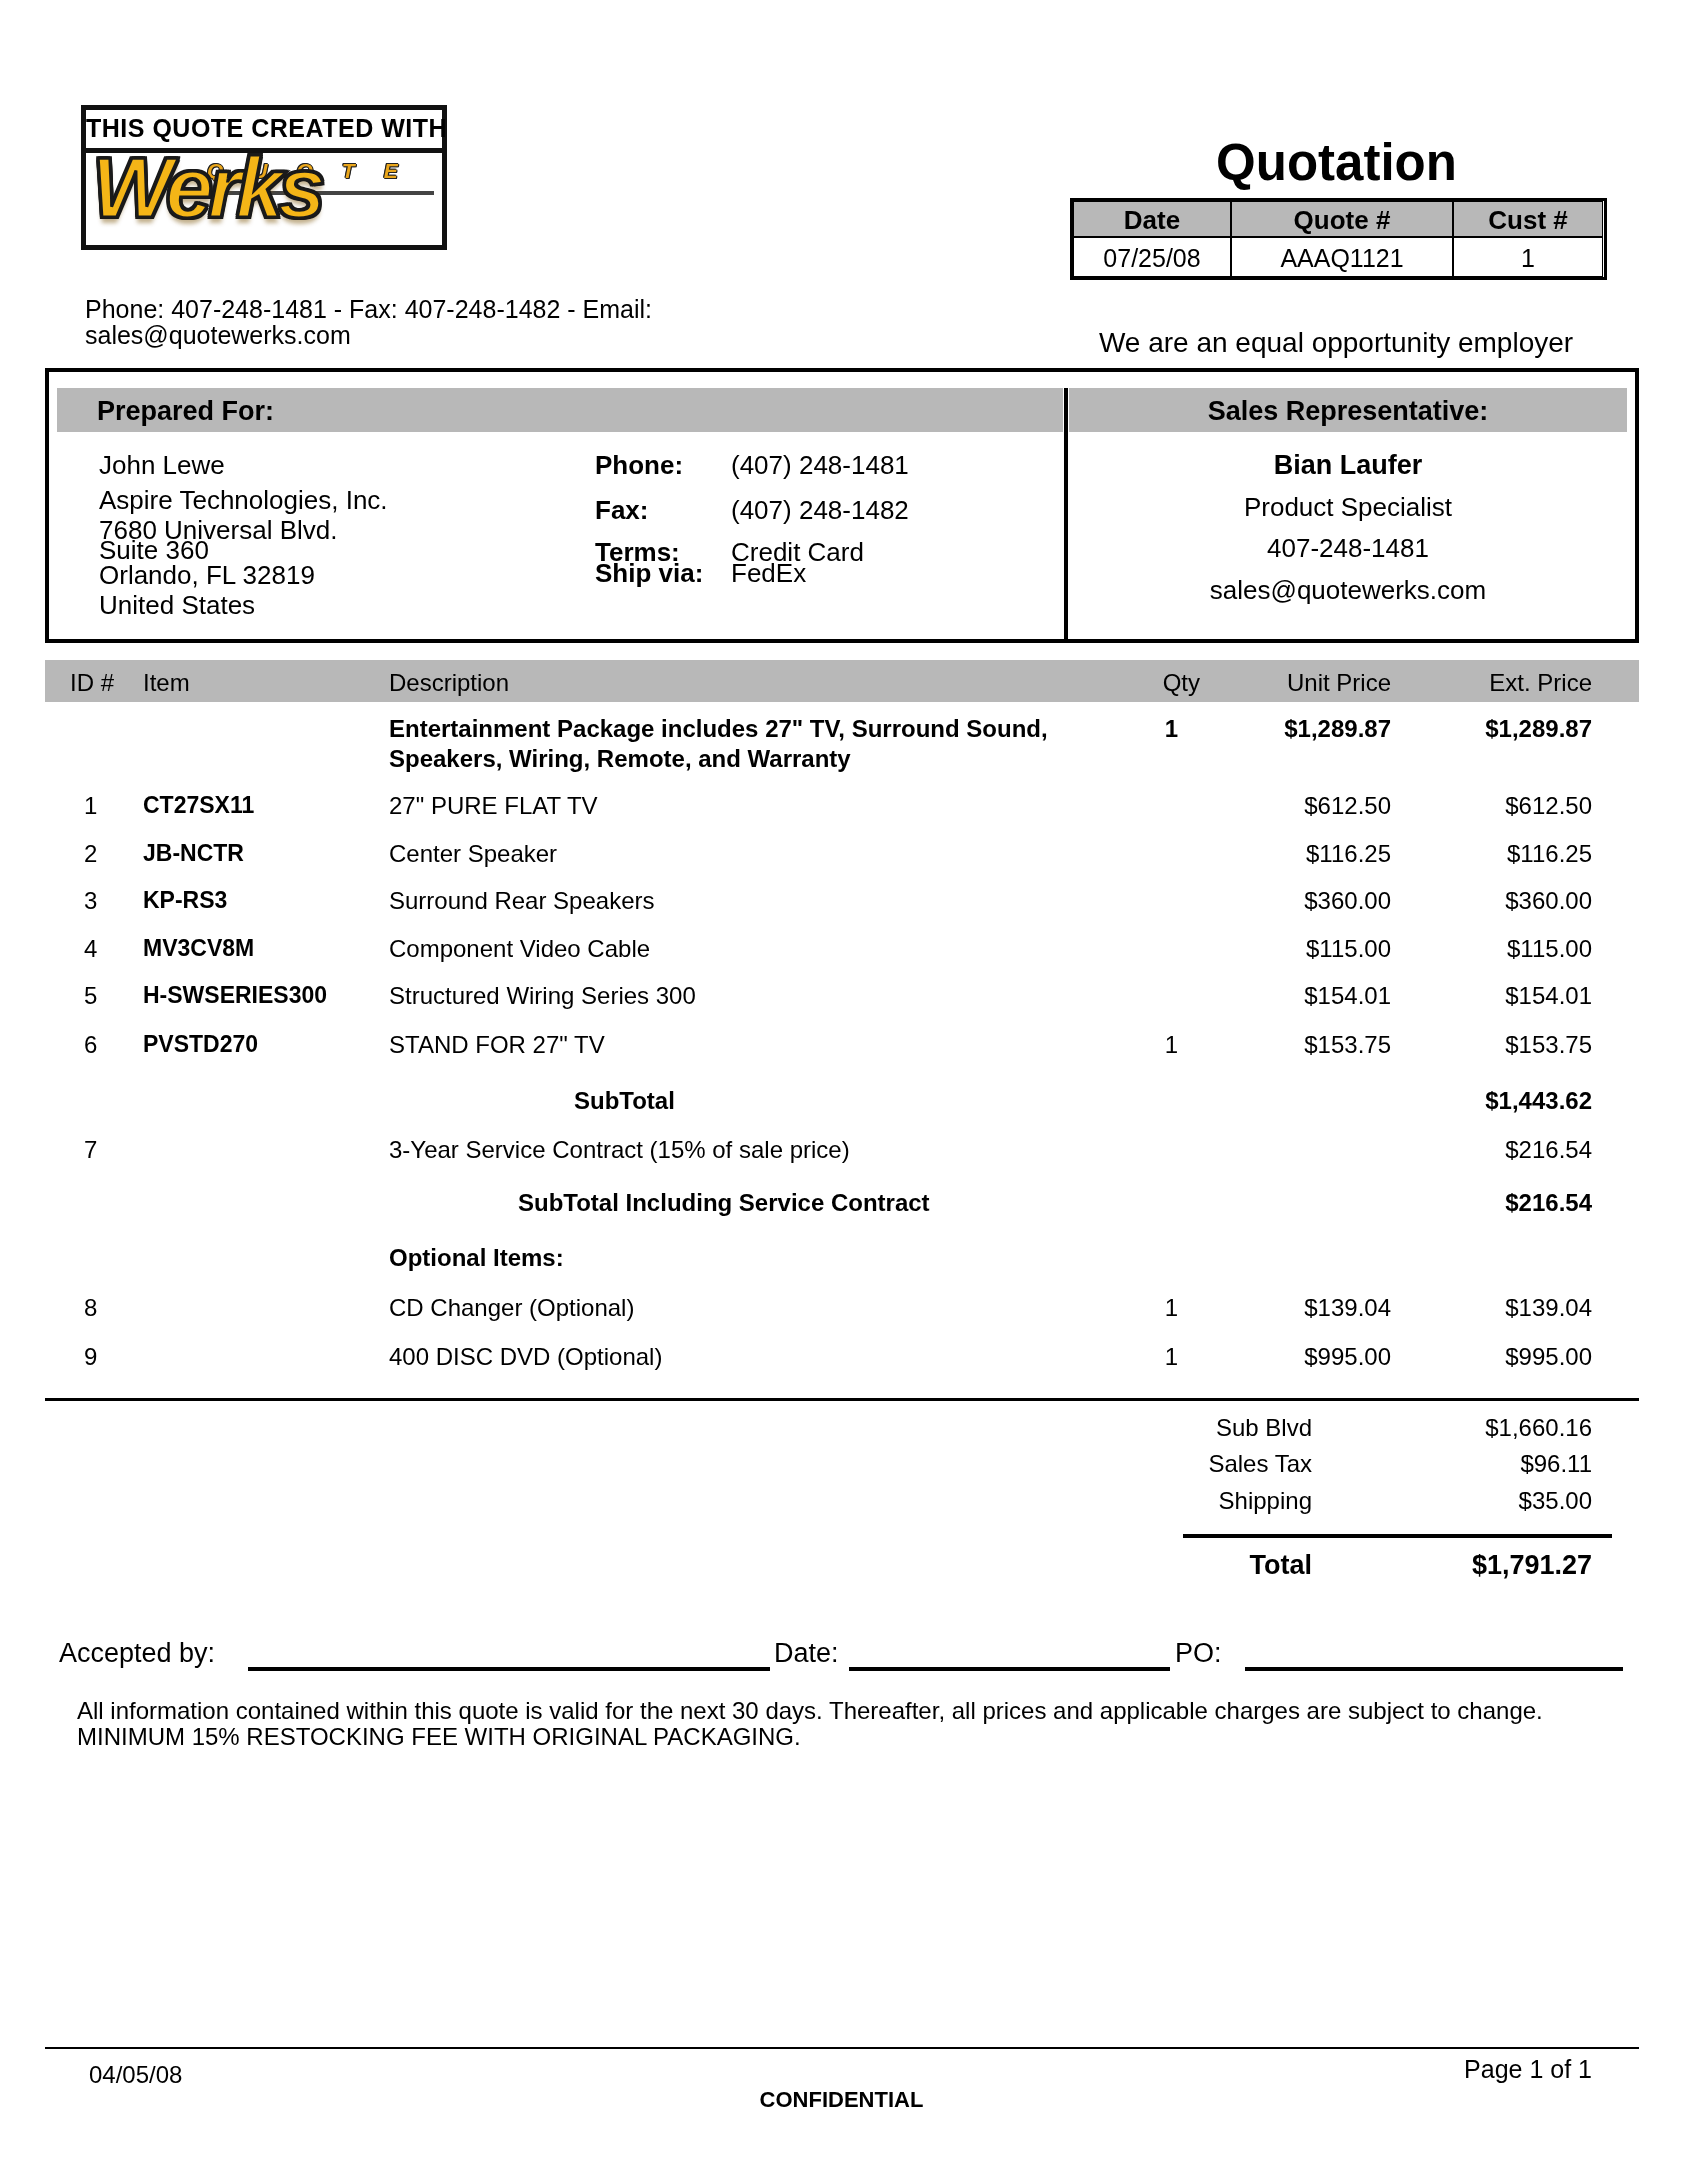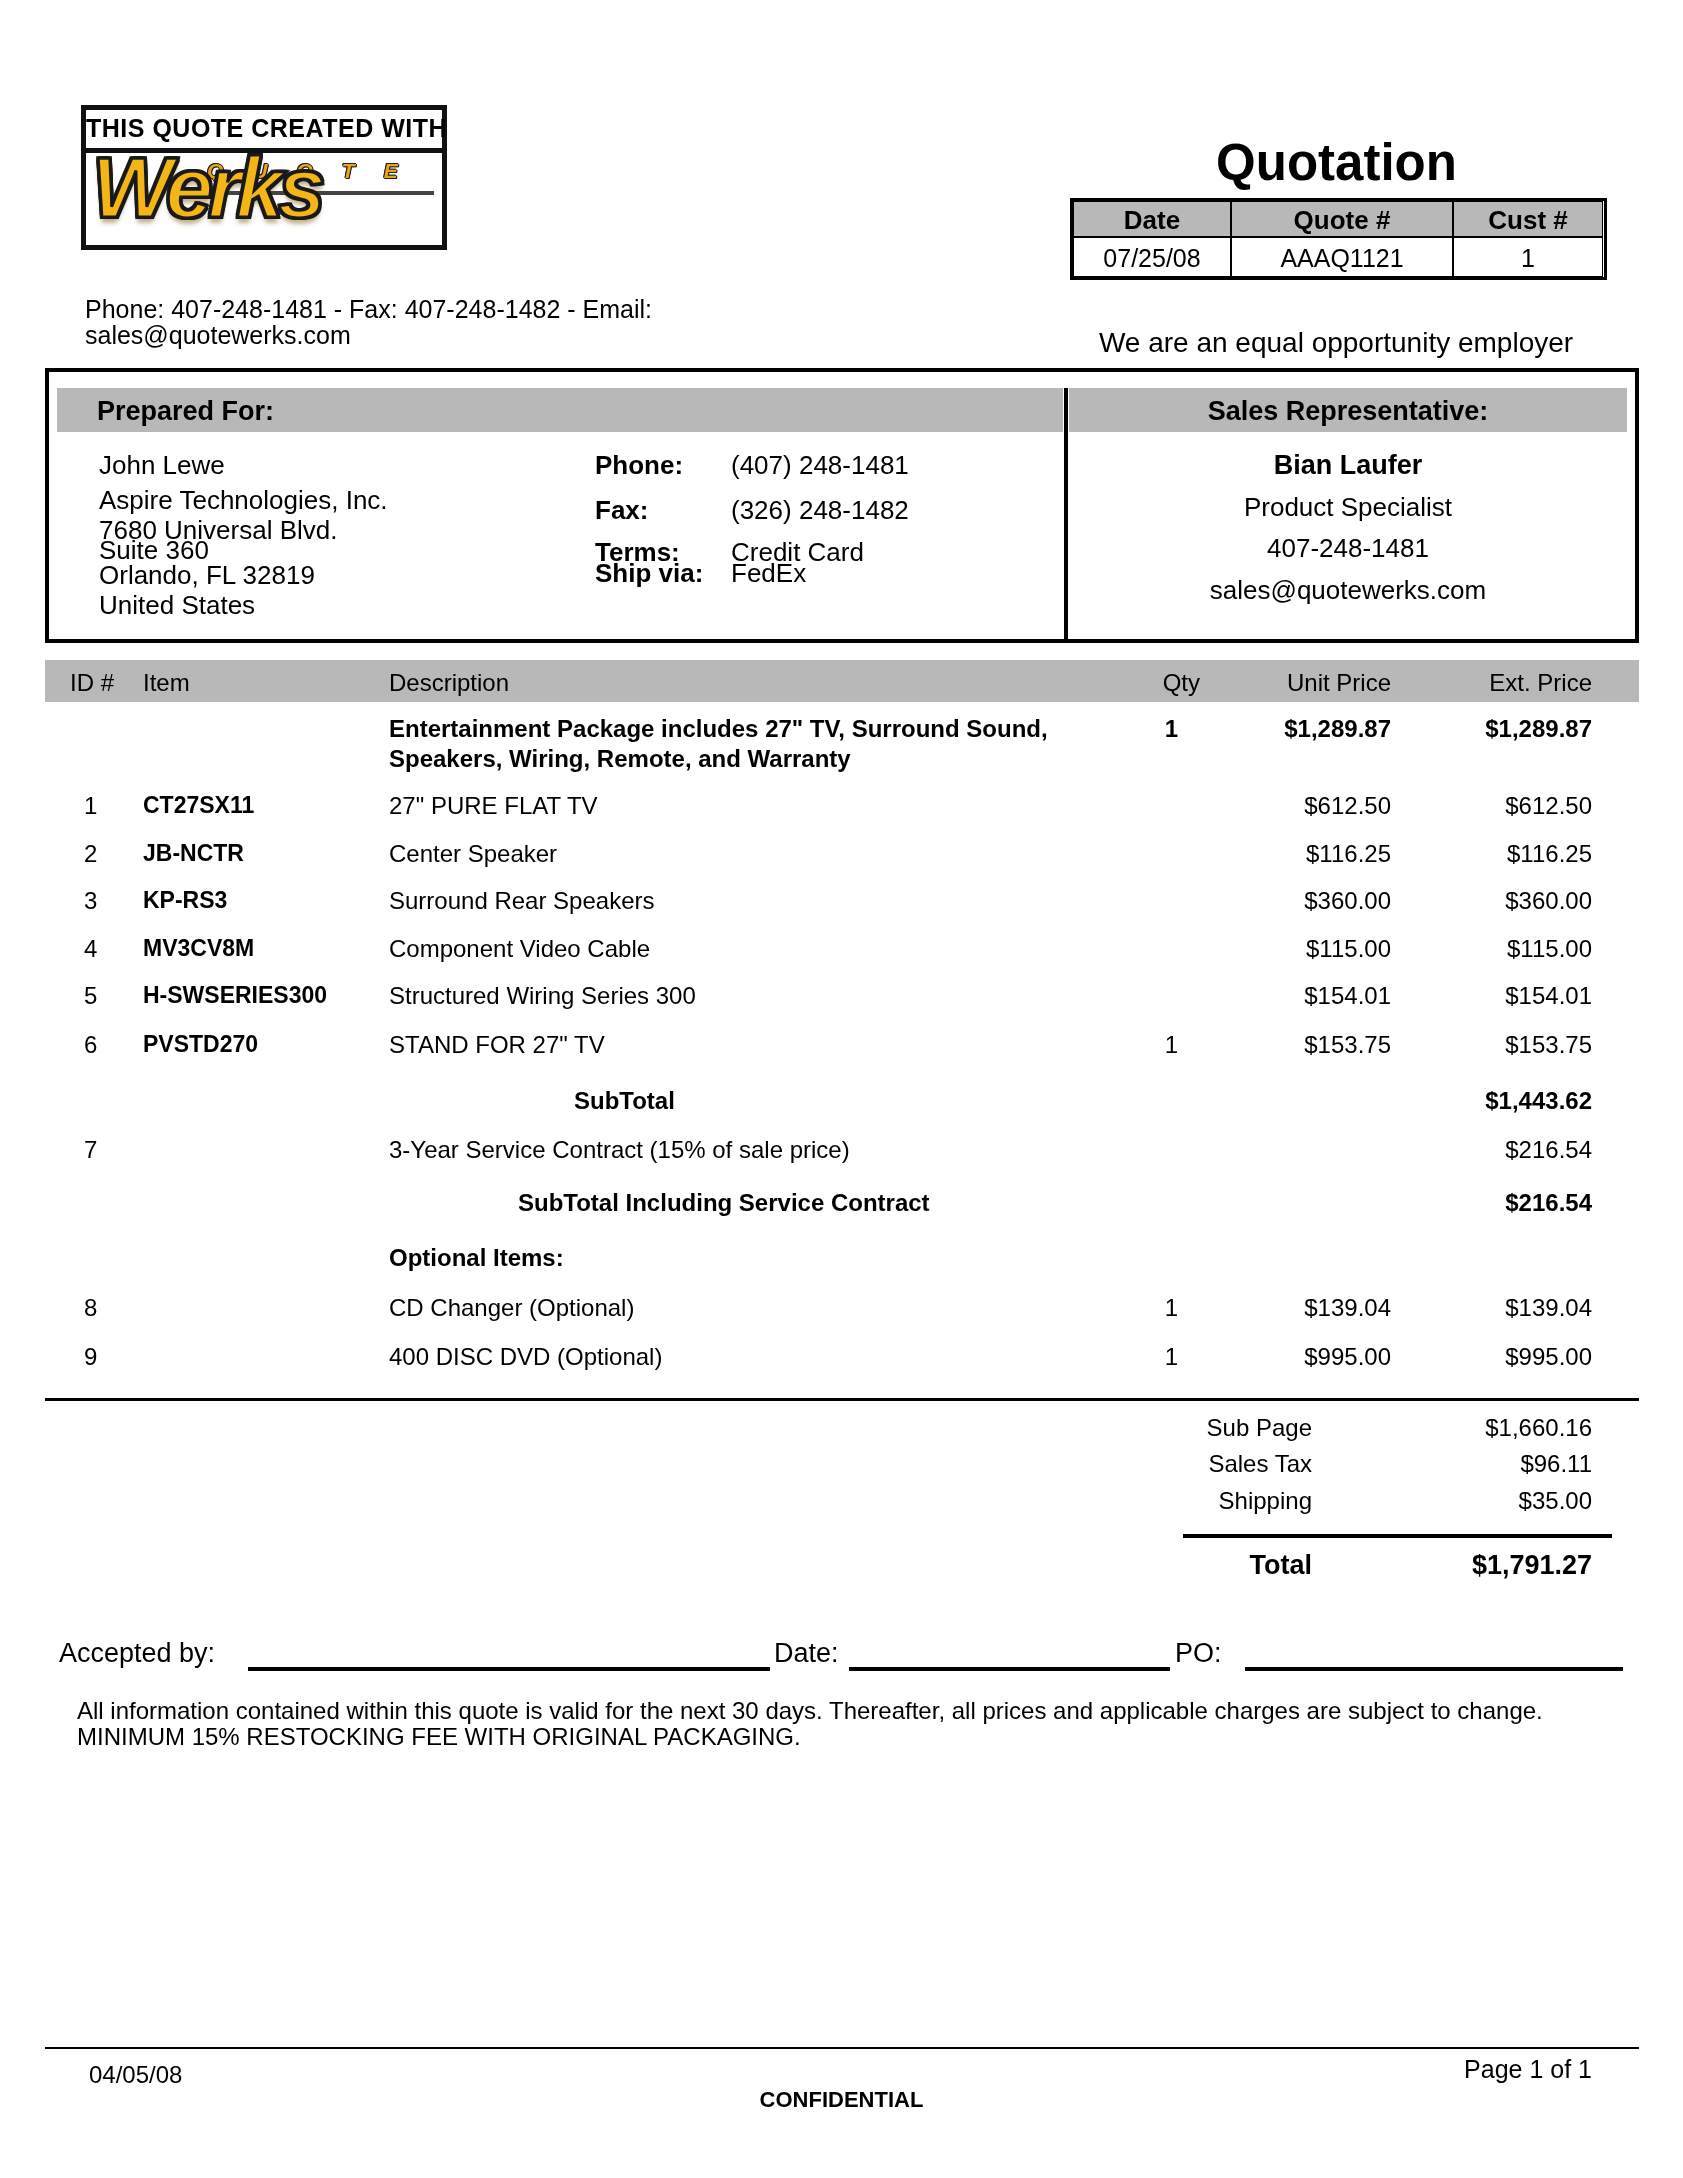--- a/index.html
+++ b/index.html
@@ -131,21 +131,21 @@
       <div class="abs party-text" style="left:50px;top:78px;">John Lewe</div>
       <div class="abs party-text" style="left:50px;top:113px;">Aspire Technologies, Inc.</div>
       <div class="abs party-text" style="left:50px;top:143px;">7680 Universal Blvd.</div>
       <div class="abs party-text" style="left:50px;top:163px;">Suite 360</div>
       <div class="abs party-text" style="left:50px;top:188px;">Orlando, FL 32819</div>
       <div class="abs party-text" style="left:50px;top:218px;">United States</div>
 
       <div class="abs party-text b" style="left:546px;top:78px;">Phone:</div>
       <div class="abs party-text" style="left:682px;top:78px;">(407) 248-1481</div>
       <div class="abs party-text b" style="left:546px;top:123px;">Fax:</div>
-      <div class="abs party-text" style="left:682px;top:123px;">(326) 248-1482</div>
+      <div class="abs party-text" style="left:682px;top:123px;">(407) 248-1482</div>
       <div class="abs party-text b" style="left:546px;top:165px;">Terms:</div>
       <div class="abs party-text" style="left:682px;top:165px;">Credit Card</div>
       <div class="abs party-text b" style="left:546px;top:186px;">Ship via:</div>
       <div class="abs party-text" style="left:682px;top:186px;">FedEx</div>
 
       <div class="abs party-text b" style="left:1020px;top:78px;width:558px;text-align:center;font-size:27px;">Bian Laufer</div>
       <div class="abs party-text" style="left:1020px;top:120px;width:558px;text-align:center;">Product Specialist</div>
       <div class="abs party-text" style="left:1020px;top:161px;width:558px;text-align:center;">407-248-1481</div>
       <div class="abs party-text" style="left:1020px;top:203px;width:558px;text-align:center;">sales@quotewerks.com</div>
     </div>
@@ -224,21 +224,21 @@
     <div class="cell" style="left: 84px; top: 1294px;">8</div>
     <div class="cell" style="left: 389px; top: 1294px;">CD Changer (Optional)</div>
     <div class="cell" style="left: 1020px; top: 1294px; width: 158px; text-align: right;">1</div>
     <div class="cell" style="left: 1233px; top: 1294px; width: 158px; text-align: right;">$139.04</div>
     <div class="cell" style="left: 1434px; top: 1294px; width: 158px; text-align: right;">$139.04</div>
     <div class="cell" style="left: 84px; top: 1343px;">9</div>
     <div class="cell" style="left: 389px; top: 1343px;">400 DISC DVD (Optional)</div>
     <div class="cell" style="left: 1020px; top: 1343px; width: 158px; text-align: right;">1</div>
     <div class="cell" style="left: 1233px; top: 1343px; width: 158px; text-align: right;">$995.00</div>
     <div class="cell" style="left: 1434px; top: 1343px; width: 158px; text-align: right;">$995.00</div>
-    <div class="cell" style="left: 1114px; top: 1414px; width: 198px; text-align: right;">Sub Page</div>
+    <div class="cell" style="left: 1114px; top: 1414px; width: 198px; text-align: right;">Sub Blvd</div>
     <div class="cell" style="left: 1434px; top: 1414px; width: 158px; text-align: right;">$1,660.16</div>
     <div class="cell" style="left: 1114px; top: 1450px; width: 198px; text-align: right;">Sales Tax</div>
     <div class="cell" style="left: 1434px; top: 1450px; width: 158px; text-align: right;">$96.11</div>
     <div class="cell" style="left: 1114px; top: 1487px; width: 198px; text-align: right;">Shipping</div>
     <div class="cell" style="left: 1434px; top: 1487px; width: 158px; text-align: right;">$35.00</div>
     <div class="cell" style="left: 1114px; top: 1550px; width: 198px; text-align: right; font-size: 27px; font-weight: bold;">Total</div>
     <div class="cell" style="left: 1434px; top: 1550px; width: 158px; text-align: right; font-size: 27px; font-weight: bold;">$1,791.27</div>
   </div>
 
 

